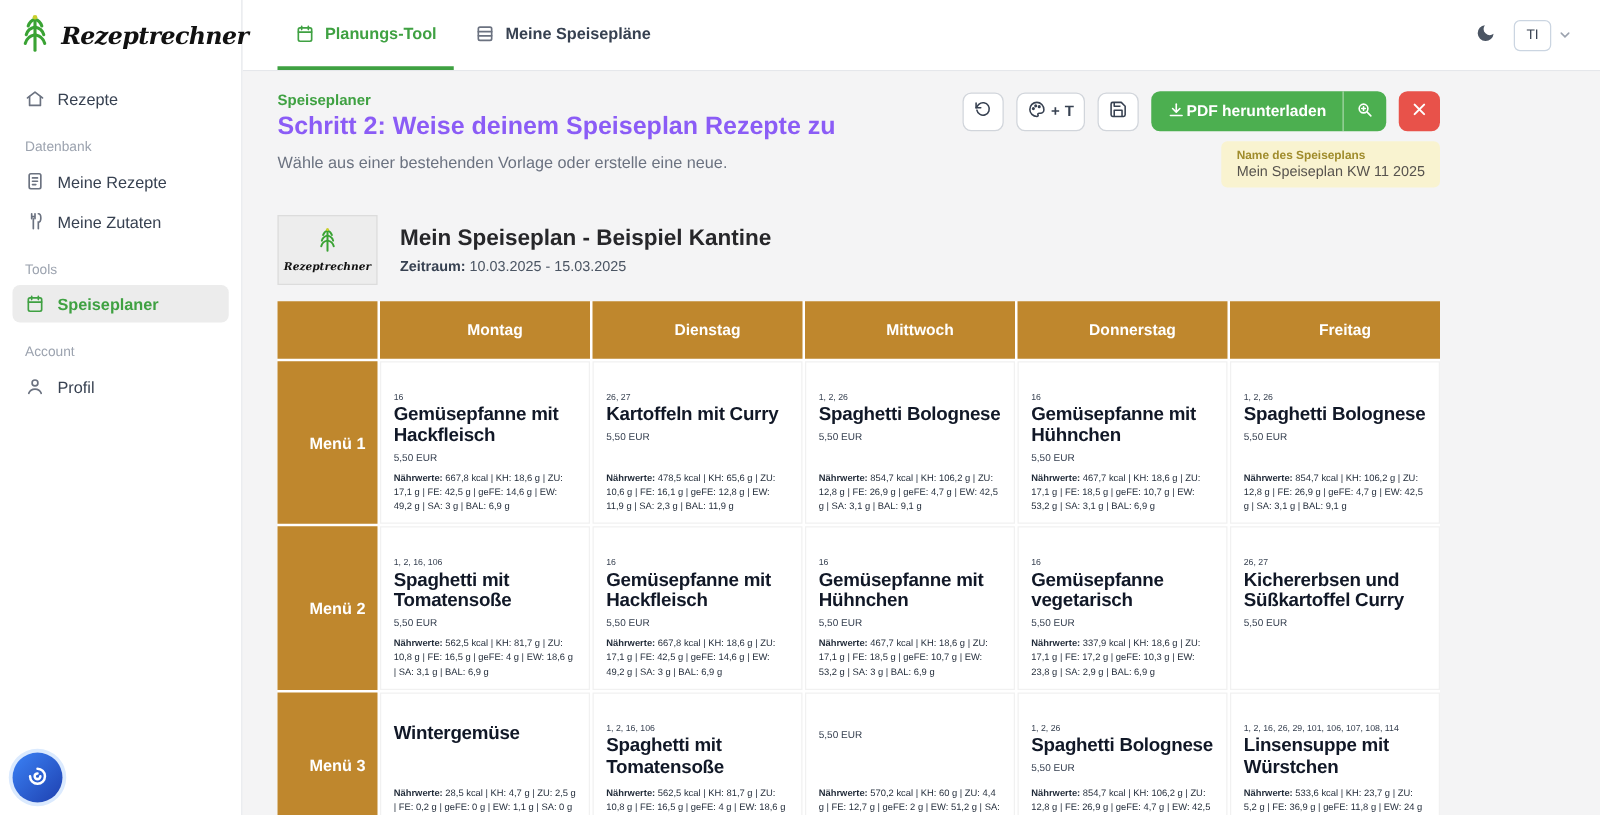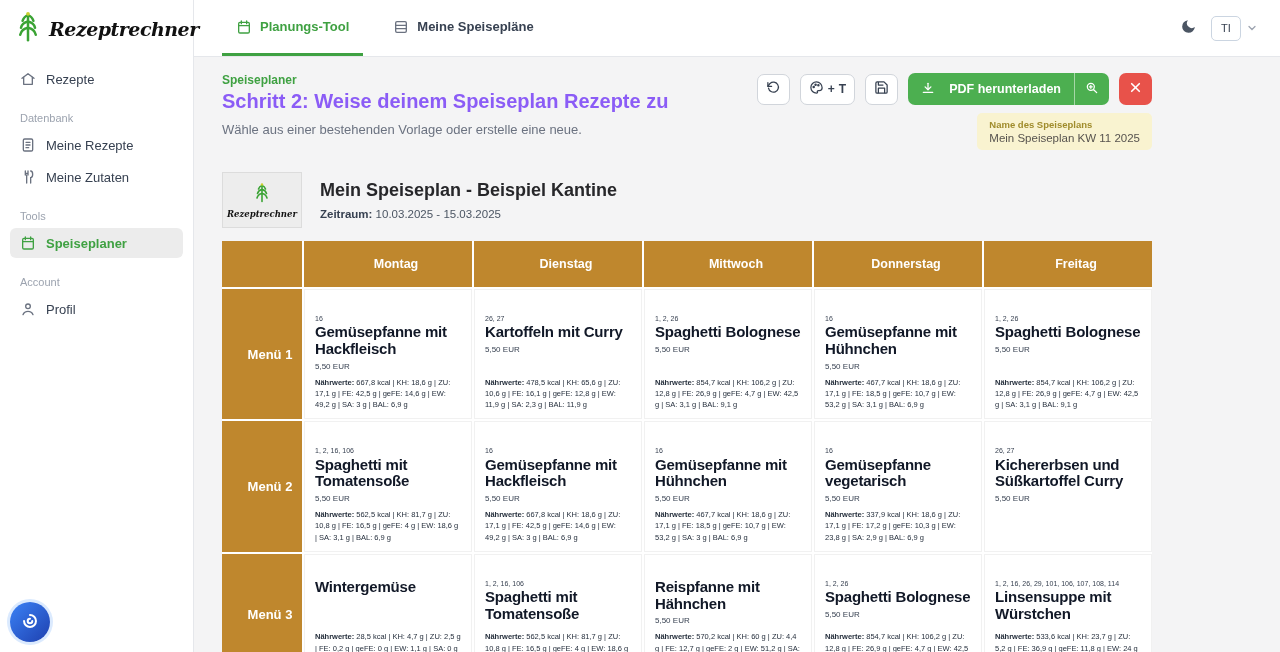--- a/index.html
+++ b/index.html
@@ -21,21 +21,21 @@
   .nav-icon { width:16px; height:16px; color:#6b7280; display:inline-flex; }
   .nav-icon svg { width:16px; height:16px; }
   .chat-widget { position:absolute; left:10px; bottom:10px; width:40px; height:40px; border-radius:50%;
     background:linear-gradient(135deg,#3b82f6,#1e40af); display:flex; align-items:center; justify-content:center;
     box-shadow:0 0 0 3px #dbeafe; }
   .chat-widget svg { width:22px; height:22px; }
 
   
   .main { flex:1; display:flex; flex-direction:column; min-width:0; }
   .topbar { height:57px; background:#fff; border-bottom:1px solid #e5e7eb; display:flex; justify-content:space-between; padding:0 22px 0 28px; flex-shrink:0; }
-  .tabs { display:flex; gap:16px; align-items:stretch; }
+  .tabs { display:flex; gap:3px; align-items:stretch; }
   .tab { display:flex; align-items:center; gap:8px; padding:0 14px; font-size:13px; font-weight:600; color:#374151; border-bottom:3px solid transparent; cursor:pointer; }
   .tab.active { color:#3fa142; border-bottom-color:#3fa142; }
   .tab.active .nav-icon { color:#3fa142; }
   .topbar-right { display:flex; align-items:center; gap:14px; }
   .moon-btn { color:#4b5563; display:flex; }
   .moon-btn svg { width:17px; height:17px; }
   .avatar-group { display:flex; align-items:center; gap:5px; }
   .avatar { width:30px; height:25px; border:1px solid #cbd5e1; border-radius:5px; display:flex; align-items:center; justify-content:center; font-size:11px; color:#374151; background:#fff; }
   .chevron { color:#9ca3af; display:flex; }
   .chevron svg { width:12px; height:12px; }
@@ -45,21 +45,21 @@
   .content-header { display:flex; justify-content:space-between; align-items:flex-start; }
   .eyebrow { color:#3fa142; font-size:12px; font-weight:700; margin-bottom:3px; }
   .page-title { font-size:20px; font-weight:700; color:#8b5cf6; margin-bottom:9px; }
   .page-subtitle { font-size:13px; color:#6b7280; }
 
   .head-right { display:flex; flex-direction:column; align-items:flex-end; gap:8px; }
   .toolbar { display:flex; gap:10px; align-items:center; }
   .icon-btn { height:31px; min-width:33px; padding:0 8px; background:#fff; border:1px solid #d1d5db; border-radius:7px; display:flex; align-items:center; justify-content:center; gap:4px; color:#374151; font-size:12px; font-weight:600; }
   .icon-btn svg { width:15px; height:15px; }
   .btn-pdf { height:32px; background:#4caf50; border-radius:7px; display:flex; align-items:stretch; color:#fff; overflow:hidden; }
-  .pdf-main { display:flex; align-items:center; gap:14px; padding:0 13px; font-size:12.5px; font-weight:600; }
+  .pdf-main { display:flex; align-items:center; gap:1px; padding:0 13px; font-size:12.5px; font-weight:600; }
   .pdf-main svg { width:14px; height:14px; }
   .pdf-divider { width:1px; background:rgba(255,255,255,.5); margin:0; }
   .pdf-zoom { display:flex; align-items:center; padding:0 10px; }
   .pdf-zoom svg { width:14px; height:14px; }
   .btn-close { width:33px; height:32px; background:#e8524a; border-radius:7px; display:flex; align-items:center; justify-content:center; color:#fff; }
   .btn-close svg { width:13px; height:13px; }
   .plan-name-box { background:#f9f3d0; border-radius:5px; padding:6px 12px; }
   .plan-name-label { font-size:9.5px; font-weight:700; color:#a08c2c; margin-bottom:2px; }
   .plan-name-value { font-size:11.5px; color:#57534e; }
 
@@ -404,21 +404,20 @@
           <div class="cell-nutrition"><b>Nährwerte:</b> <span>28,5 kcal | KH: 4,7 g | ZU: 2,5 g | FE: 0,2 g | geFE: 0 g | EW: 1,1 g | SA: 0 g | BAL: 1,8 g</span></div>
         </div>
         <div class="cell">
           <div class="cell-allergens">1, 2, 16, 106</div>
           <div class="cell-title">Spaghetti mit Tomatensoße</div>
 
           <div class="cell-nutrition"><b>Nährwerte:</b> <span>562,5 kcal | KH: 81,7 g | ZU: 10,8 g | FE: 16,5 g | geFE: 4 g | EW: 18,6 g | SA: 3,1 g | BAL: 6,9 g</span></div>
         </div>
         <div class="cell">
 
-          <div class="cell-title">Reispfanne mit Hähnchen</div>
           <div class="cell-price">5,50 EUR</div>
           <div class="cell-nutrition"><b>Nährwerte:</b> <span>570,2 kcal | KH: 60 g | ZU: 4,4 g | FE: 12,7 g | geFE: 2 g | EW: 51,2 g | SA: 3,1 g | BAL: 5 g</span></div>
         </div>
         <div class="cell">
           <div class="cell-allergens">1, 2, 26</div>
           <div class="cell-title">Spaghetti Bolognese</div>
           <div class="cell-price">5,50 EUR</div>
           <div class="cell-nutrition"><b>Nährwerte:</b> <span>854,7 kcal | KH: 106,2 g | ZU: 12,8 g | FE: 26,9 g | geFE: 4,7 g | EW: 42,5 g | SA: 3,1 g | BAL: 9,1 g</span></div>
         </div>
         <div class="cell">

